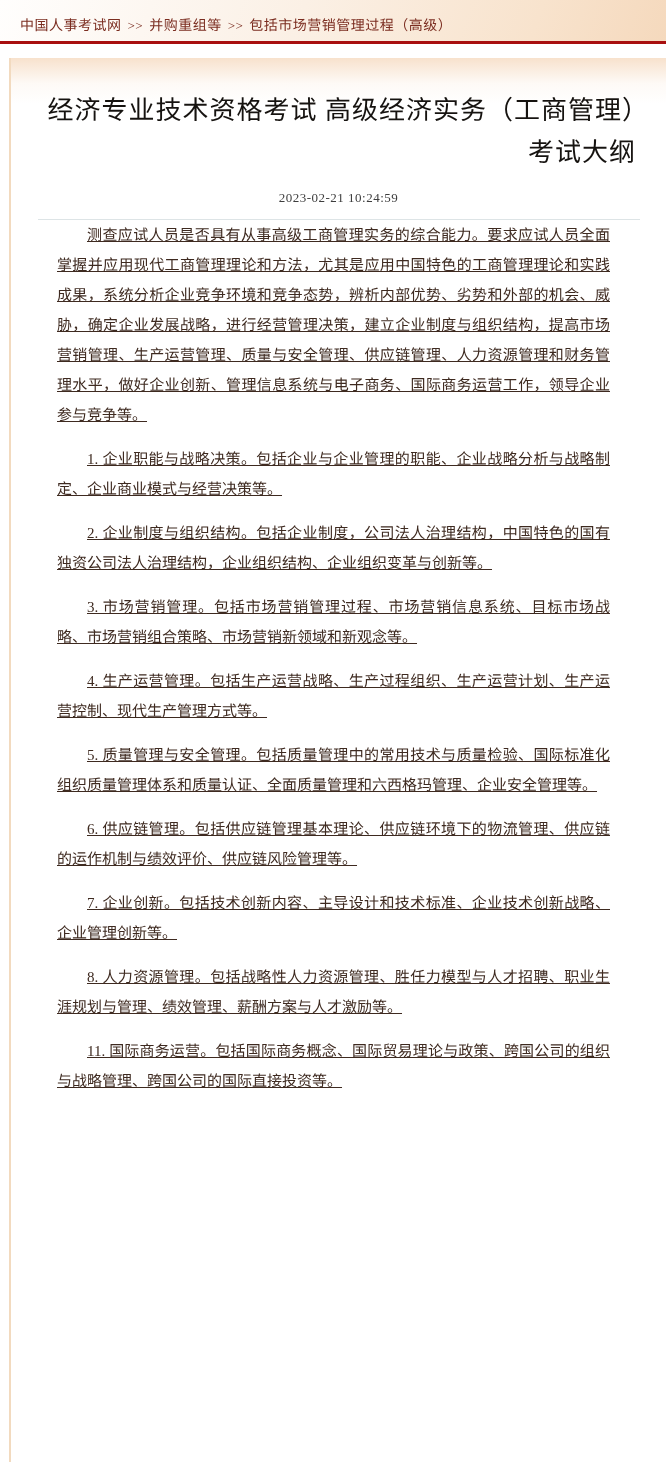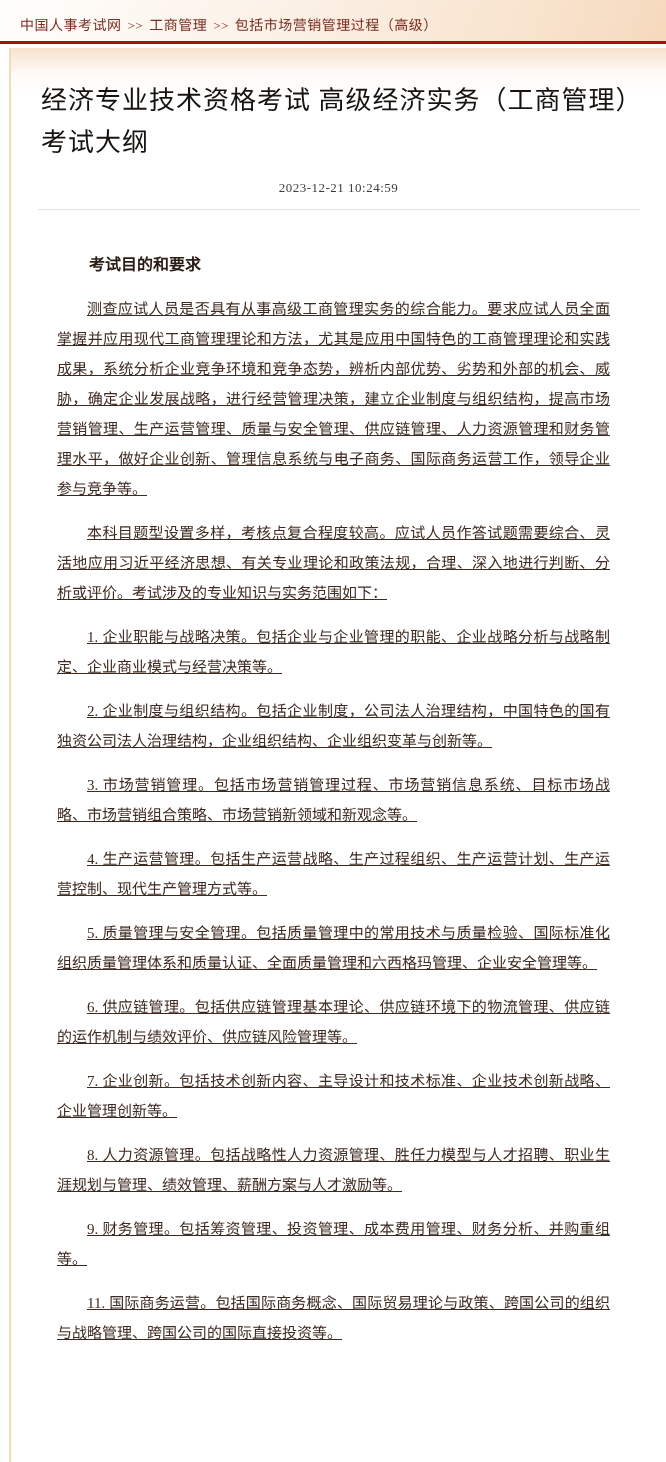--- a/index.html
+++ b/index.html
@@ -54,23 +54,23 @@
     position: absolute;
     left: 0; top: 0;
     width: 100%;
     height: 46px;
     background: linear-gradient(to bottom, rgba(247,224,202,0.95) 0%, rgba(252,243,235,0.45) 55%, rgba(255,255,255,0) 100%);
     pointer-events: none;
   }
 
   .article-title {
     position: relative;
-    margin: 4px 30px;
+    margin: 14px 30px;
     padding-top: 32px;
-    text-align: left;
+    text-align: right;
     font-size: 26px;
     font-weight: 400;
     color: #161310;
     line-height: 42px;
     letter-spacing: 1px;
   }
   .article-date {
     margin-top: 16px;
     text-align: center;
     font-size: 13px;
@@ -104,43 +104,40 @@
     text-indent: 2em;
     text-align: justify;
     text-decoration: underline;
   }
 </style>
 </head>
 <body>
 
 <div class="site-header">
   <div class="breadcrumb">
-    <a>中国人事考试网</a><span class="sep">&gt;&gt;</span><a>工商管理</a><span class="sep">&gt;&gt;</span><a>包括市场营销管理过程（高级）</a>
+    <a>中国人事考试网</a><span class="sep">&gt;&gt;</span><a>并购重组等</a><span class="sep">&gt;&gt;</span><a>包括市场营销管理过程（高级）</a>
   </div>
 </div>
 
 <div class="content-box">
   <div class="top-fade"></div>
 
   <h1 class="article-title">经济专业技术资格考试 高级经济实务（工商管理）考试大纲</h1>
 
-  <div class="article-date">2023-12-21 10:24:59</div>
+  <div class="article-date">2023-02-21 10:24:59</div>
 
   <hr class="title-divider">
 
   <div class="article-body">
 
-    <h3>考试目的和要求</h3>
     <p>测查应试人员是否具有从事高级工商管理实务的综合能力。要求应试人员全面掌握并应用现代工商管理理论和方法，尤其是应用中国特色的工商管理理论和实践成果，系统分析企业竞争环境和竞争态势，辨析内部优势、劣势和外部的机会、威胁，确定企业发展战略，进行经营管理决策，建立企业制度与组织结构，提高市场营销管理、生产运营管理、质量与安全管理、供应链管理、人力资源管理和财务管理水平，做好企业创新、管理信息系统与电子商务、国际商务运营工作，领导企业参与竞争等。</p>
 
-    <p>本科目题型设置多样，考核点复合程度较高。应试人员作答试题需要综合、灵活地应用习近平经济思想、有关专业理论和政策法规，合理、深入地进行判断、分析或评价。考试涉及的专业知识与实务范围如下：</p>
     <p>1. 企业职能与战略决策。包括企业与企业管理的职能、企业战略分析与战略制定、企业商业模式与经营决策等。</p>
     <p>2. 企业制度与组织结构。包括企业制度，公司法人治理结构，中国特色的国有独资公司法人治理结构，企业组织结构、企业组织变革与创新等。</p>
     <p>3. 市场营销管理。包括市场营销管理过程、市场营销信息系统、目标市场战略、市场营销组合策略、市场营销新领域和新观念等。</p>
     <p>4. 生产运营管理。包括生产运营战略、生产过程组织、生产运营计划、生产运营控制、现代生产管理方式等。</p>
     <p>5. 质量管理与安全管理。包括质量管理中的常用技术与质量检验、国际标准化组织质量管理体系和质量认证、全面质量管理和六西格玛管理、企业安全管理等。</p>
     <p>6. 供应链管理。包括供应链管理基本理论、供应链环境下的物流管理、供应链的运作机制与绩效评价、供应链风险管理等。</p>
     <p>7. 企业创新。包括技术创新内容、主导设计和技术标准、企业技术创新战略、企业管理创新等。</p>
     <p>8. 人力资源管理。包括战略性人力资源管理、胜任力模型与人才招聘、职业生涯规划与管理、绩效管理、薪酬方案与人才激励等。</p>
-    <p>9. 财务管理。包括筹资管理、投资管理、成本费用管理、财务分析、并购重组等。</p>
     <p>11. 国际商务运营。包括国际商务概念、国际贸易理论与政策、跨国公司的组织与战略管理、跨国公司的国际直接投资等。</p>
   </div>
 </div>
 
 </body></html>

